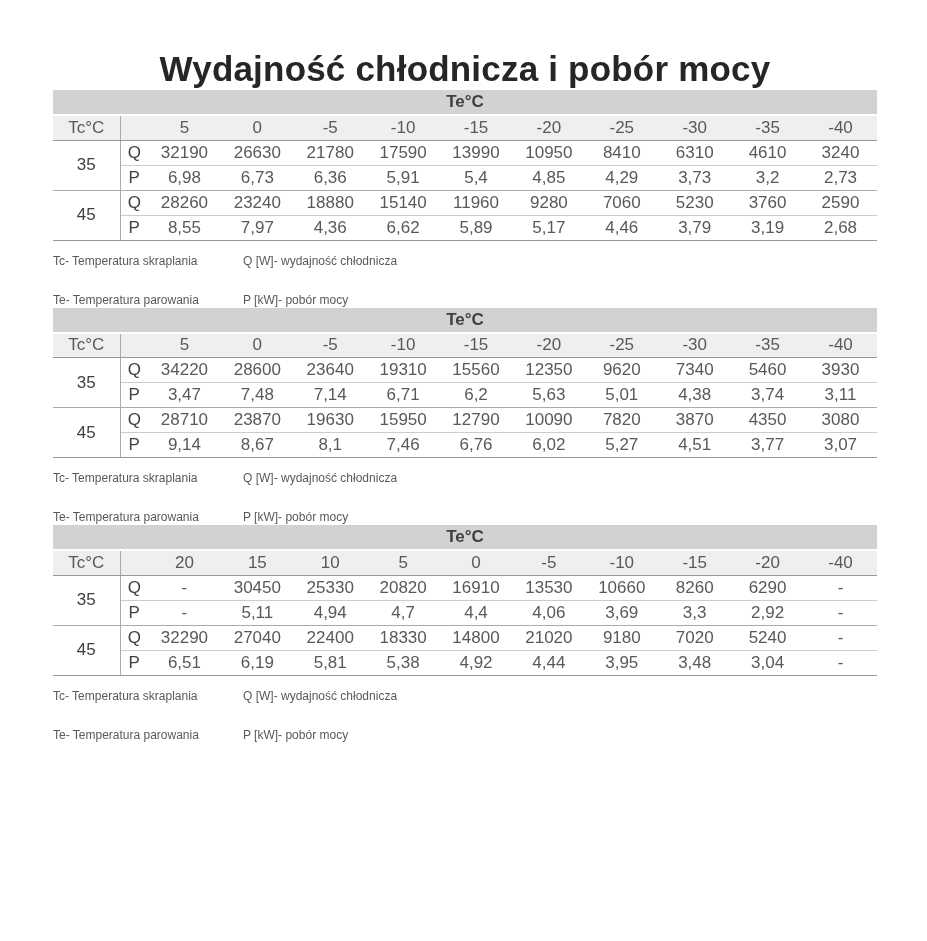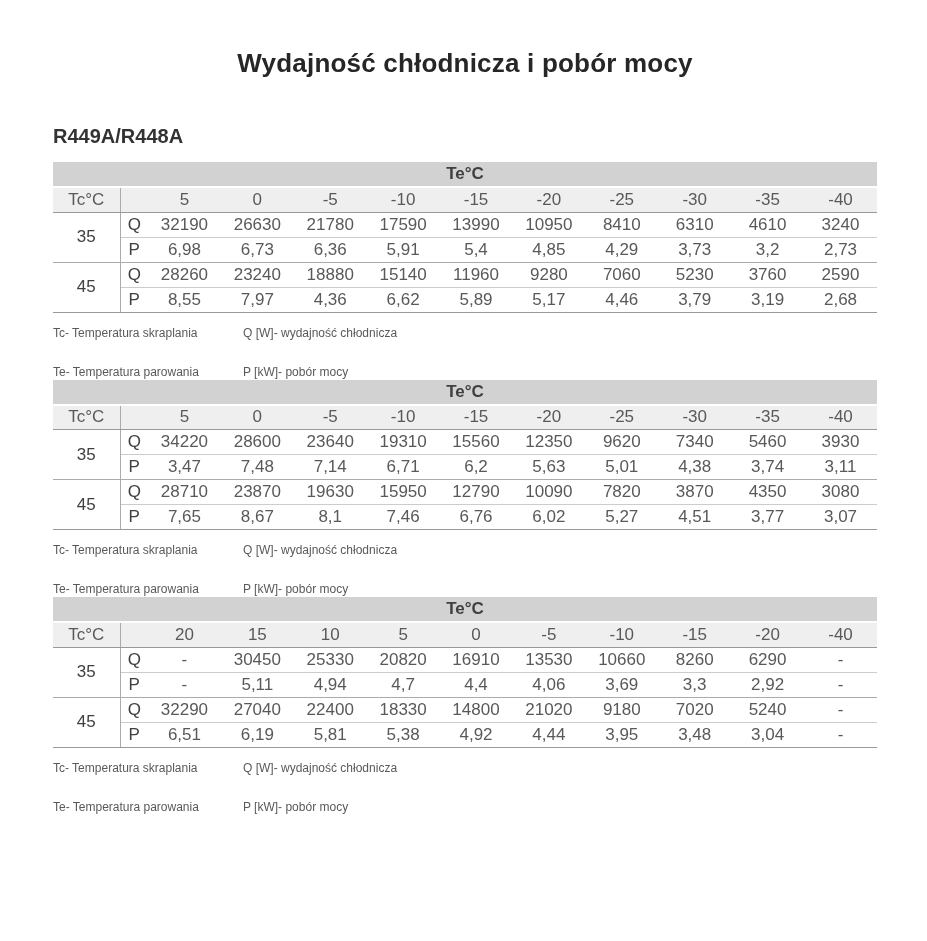--- a/index.html
+++ b/index.html
@@ -9,21 +9,21 @@
     height: 941px;
     overflow: hidden;
     font-family: "Liberation Sans", sans-serif;
     color: var(--text_secondary, #595959);
   }
   .page { padding: 0 50px 0 53px; }
 
   h1.page-title {
     margin: 48px 0 0;
     text-align: center;
-    font-size: 26px;
+    font-size: 35px;
     line-height: 1.2;
     font-weight: 700;
     color: var(--text_primary, #262626);
     letter-spacing: 0.2px;
   }
 
   section.refrigerant-section h2 {
     margin: 46px 0 14px;
     font-size: 20px;
     line-height: 1.15;
@@ -92,21 +92,20 @@
     gap: 24px;
   }
 </style>
 </head>
 <body>
 
 <div class="page">
   <h1 class="page-title">Wydajność chłodnicza i pobór mocy</h1>
   <div id="sections">
   <section class="refrigerant-section">
-    <h2>R449A/R448A</h2>
     <table class="data-table">
       <colgroup>
             <col style="width: 67px;">
             <col style="width: 28px;">
             <col>
             <col>
             <col>
             <col>
             <col>
             <col>
@@ -275,21 +274,21 @@
               <td class="val-cell">15950</td>
               <td class="val-cell">12790</td>
               <td class="val-cell">10090</td>
               <td class="val-cell">7820</td>
               <td class="val-cell">3870</td>
               <td class="val-cell">4350</td>
               <td class="val-cell">3080</td>
             </tr>
             <tr class="p-row">
               <td class="qp-cell">P</td>
-              <td class="val-cell">7,65</td>
+              <td class="val-cell">9,14</td>
               <td class="val-cell">8,67</td>
               <td class="val-cell">8,1</td>
               <td class="val-cell">7,46</td>
               <td class="val-cell">6,76</td>
               <td class="val-cell">6,02</td>
               <td class="val-cell">5,27</td>
               <td class="val-cell">4,51</td>
               <td class="val-cell">3,77</td>
               <td class="val-cell">3,07</td>
             </tr>

